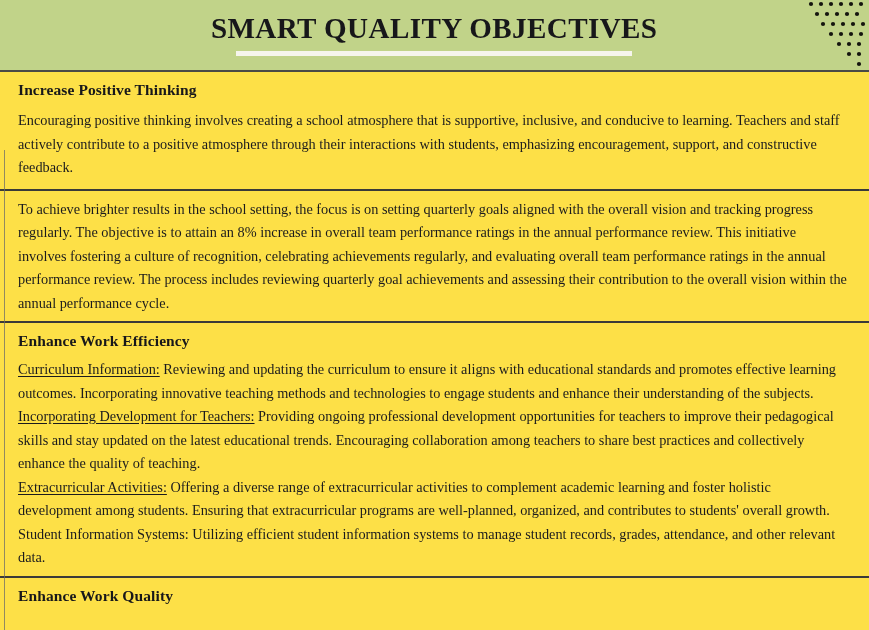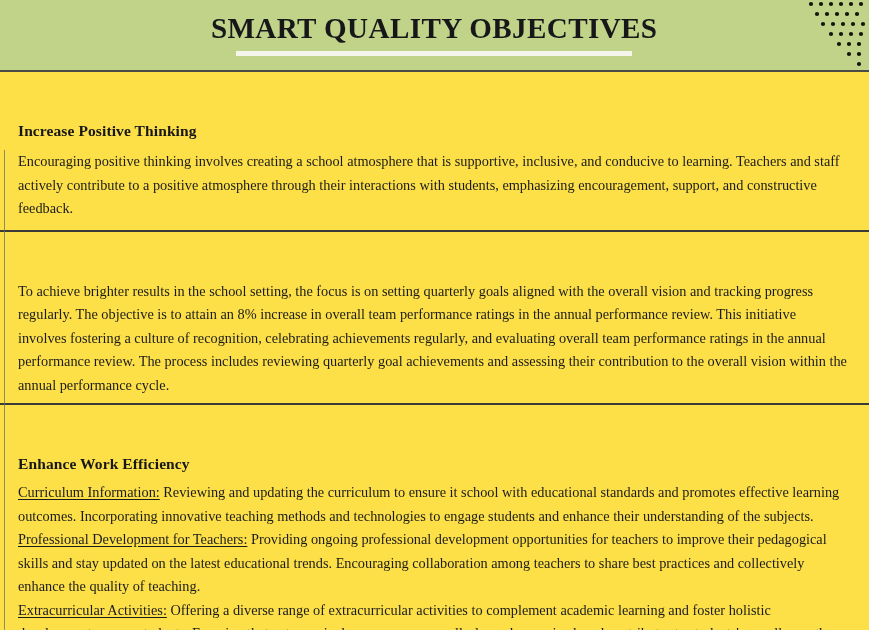--- a/index.html
+++ b/index.html
@@ -76,21 +76,20 @@
   .rule {
     height: 0;
     border-top: 2px solid #3a3a38;
     margin: 0;
   }
   .rule-top    { border-top: 2px solid #4a4a46; }
 
   .section {
     position: relative;
     padding: 0 10px 0 0;
-    margin-top: 41px;
   }
   
   .edge-left {
     position: absolute;
     left: 4px;
     top: 80px;
     width: 0;
     height: 540px;
     border-left: 1px solid #6d6d68;
     opacity: 0.75;
@@ -194,22 +193,22 @@
       <p class="section-body">
         <span>To achieve brighter results in the school setting, the focus is on setting quarterly goals aligned with the overall vision and tracking progress regularly. The objective is to attain an 8% increase in overall team performance ratings in the annual performance review. This initiative involves fostering a culture of recognition, celebrating achievements regularly, and evaluating overall team performance ratings in the annual performance review. The process includes reviewing quarterly goal achievements and assessing their contribution to the overall vision within the annual performance cycle.</span>
       </p>
     </div>
 
     <div class="rule"></div>
 
     <div class="section sec-3">
       <h2 class="section-title">Enhance Work Efficiency</h2>
       <p class="section-body">
-        <span class="lead">Curriculum Information:</span><span> Reviewing and updating the curriculum to ensure it school with educational standards and promotes effective learning outcomes. Incorporating innovative teaching methods and technologies to engage students and enhance their understanding of the subjects.</span><br>
-        <span class="lead">Professional Development for Teachers:</span><span> Providing ongoing professional development opportunities for teachers to improve their pedagogical skills and stay updated on the latest educational trends. Encouraging collaboration among teachers to share best practices and collectively enhance the quality of teaching.</span><br>
+        <span class="lead">Curriculum Information:</span><span> Reviewing and updating the curriculum to ensure it aligns with educational standards and promotes effective learning outcomes. Incorporating innovative teaching methods and technologies to engage students and enhance their understanding of the subjects.</span><br>
+        <span class="lead">Incorporating Development for Teachers:</span><span> Providing ongoing professional development opportunities for teachers to improve their pedagogical skills and stay updated on the latest educational trends. Encouraging collaboration among teachers to share best practices and collectively enhance the quality of teaching.</span><br>
         <span class="lead">Extracurricular Activities:</span><span> Offering a diverse range of extracurricular activities to complement academic learning and foster holistic development among students. Ensuring that extracurricular programs are well-planned, organized, and contributes to students' overall growth. Student Information Systems: Utilizing efficient student information systems to manage student records, grades, attendance, and other relevant data.</span>
       </p>
     </div>
 
     <div class="rule"></div>
 
     <div class="section sec-4">
       <h2 class="section-title">Enhance Work Quality</h2>
 
     </div>

